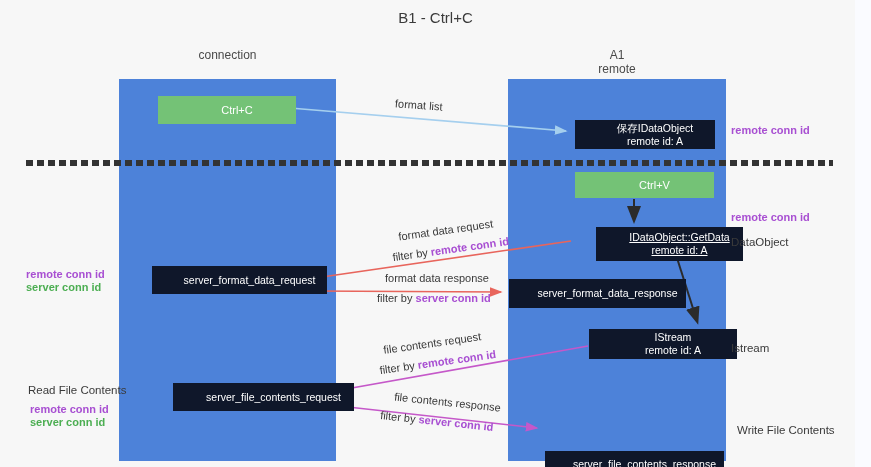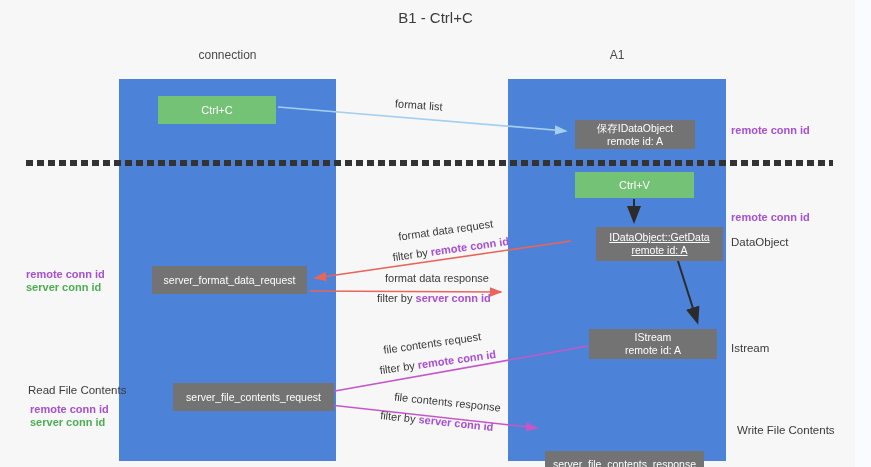--- a/index.html
+++ b/index.html
@@ -5,22 +5,22 @@
   html,body{margin:0;padding:0;background:#f7f7f7;}
   .stage{position:relative;width:871px;height:467px;background:#f7f7f7;overflow:hidden;
          font-family:"Liberation Sans","DejaVu Sans",sans-serif;color:#3b3b3b;}
   .abs{position:absolute;}
   .title{left:0;top:7px;width:871px;text-align:center;font-size:15px;line-height:21px;color:#3b3b3b;}
   .colhead{top:48px;text-align:center;font-size:12px;line-height:14px;color:#4a4a4a;}
   .col{background:#4d82d9;}
   .dash{left:26px;top:160px;width:807px;height:6px;
         background:repeating-linear-gradient(to right,#333 0,#333 7px,transparent 7px,transparent 11px);}
   .node{display:flex;flex-direction:column;align-items:center;justify-content:center;
-        text-align:center;color:#fff;font-size:10.5px;line-height:13px;}
-  .orange{background:#737373;}
+        text-align:center;color:#fff;font-size:10.5px;line-height:13px;padding-left:20px;}
+  .orange{background:#0f172a;}
   .green{background:#74c276;font-size:11px;}
   .alabel{font-size:11px;white-space:nowrap;color:#3a3a3a;}
   .r-neg{transform:rotate(-8deg);}
   .r-pos{transform:rotate(6deg);}
   .r-sm{transform:rotate(4deg);}
   .purple{color:#a84fd2;font-weight:bold;}
   .greent{color:#4cae52;font-weight:bold;}
   .side{font-size:11.5px;white-space:nowrap;color:#3a3a3a;}
   .sideb{font-size:11px;font-weight:bold;white-space:nowrap;}
   .rightstrip{left:855px;top:0;width:16px;height:467px;background:#fafbff;}
@@ -33,20 +33,21 @@
 
   <div class="abs title">
     <div>B1 - Ctrl+C</div>
   </div>
 
   <div class="abs colhead" style="left:119px;width:217px;">
     <div>connection</div>
   </div>
   <div class="abs colhead" style="left:508px;width:218px;">
     <div>A1</div>
+    <div>remote</div>
   </div>
 
   <div class="abs col" style="left:119px;top:79px;width:217px;height:382px;"></div>
   <div class="abs col" style="left:508px;top:79px;width:218px;height:382px;"></div>
 
   <div class="abs rightstrip"></div>
 
   <div class="abs dash"></div>
 
   <svg class="arrows" viewBox="0 0 871 467">
@@ -87,20 +88,23 @@
     <div>保存IDataObject</div>
     <div>remote id: A</div>
   </div>
   <div class="abs node green" style="left:575px;top:172px;width:119px;height:26px;">
     <div>Ctrl+V</div>
   </div>
   <div class="abs node orange" style="left:596px;top:227px;width:127px;height:34px;text-decoration:underline;">
     <div>IDataObject::GetData</div>
     <div>remote id: A</div>
   </div>
+  <div class="abs node orange" style="left:509px;top:279px;width:157px;height:29px;">
+    <div>server_format_data_response</div>
+  </div>
   <div class="abs node orange" style="left:589px;top:329px;width:128px;height:30px;">
     <div>IStream</div>
     <div>remote id: A</div>
   </div>
   <div class="abs node orange" style="left:545px;top:416px;width:159px;height:27px;margin-top:35px;">
     <div>server_file_contents_response</div>
   </div>
 
   <div class="abs alabel r-sm" style="left:395px;top:99px;">format list</div>
 

